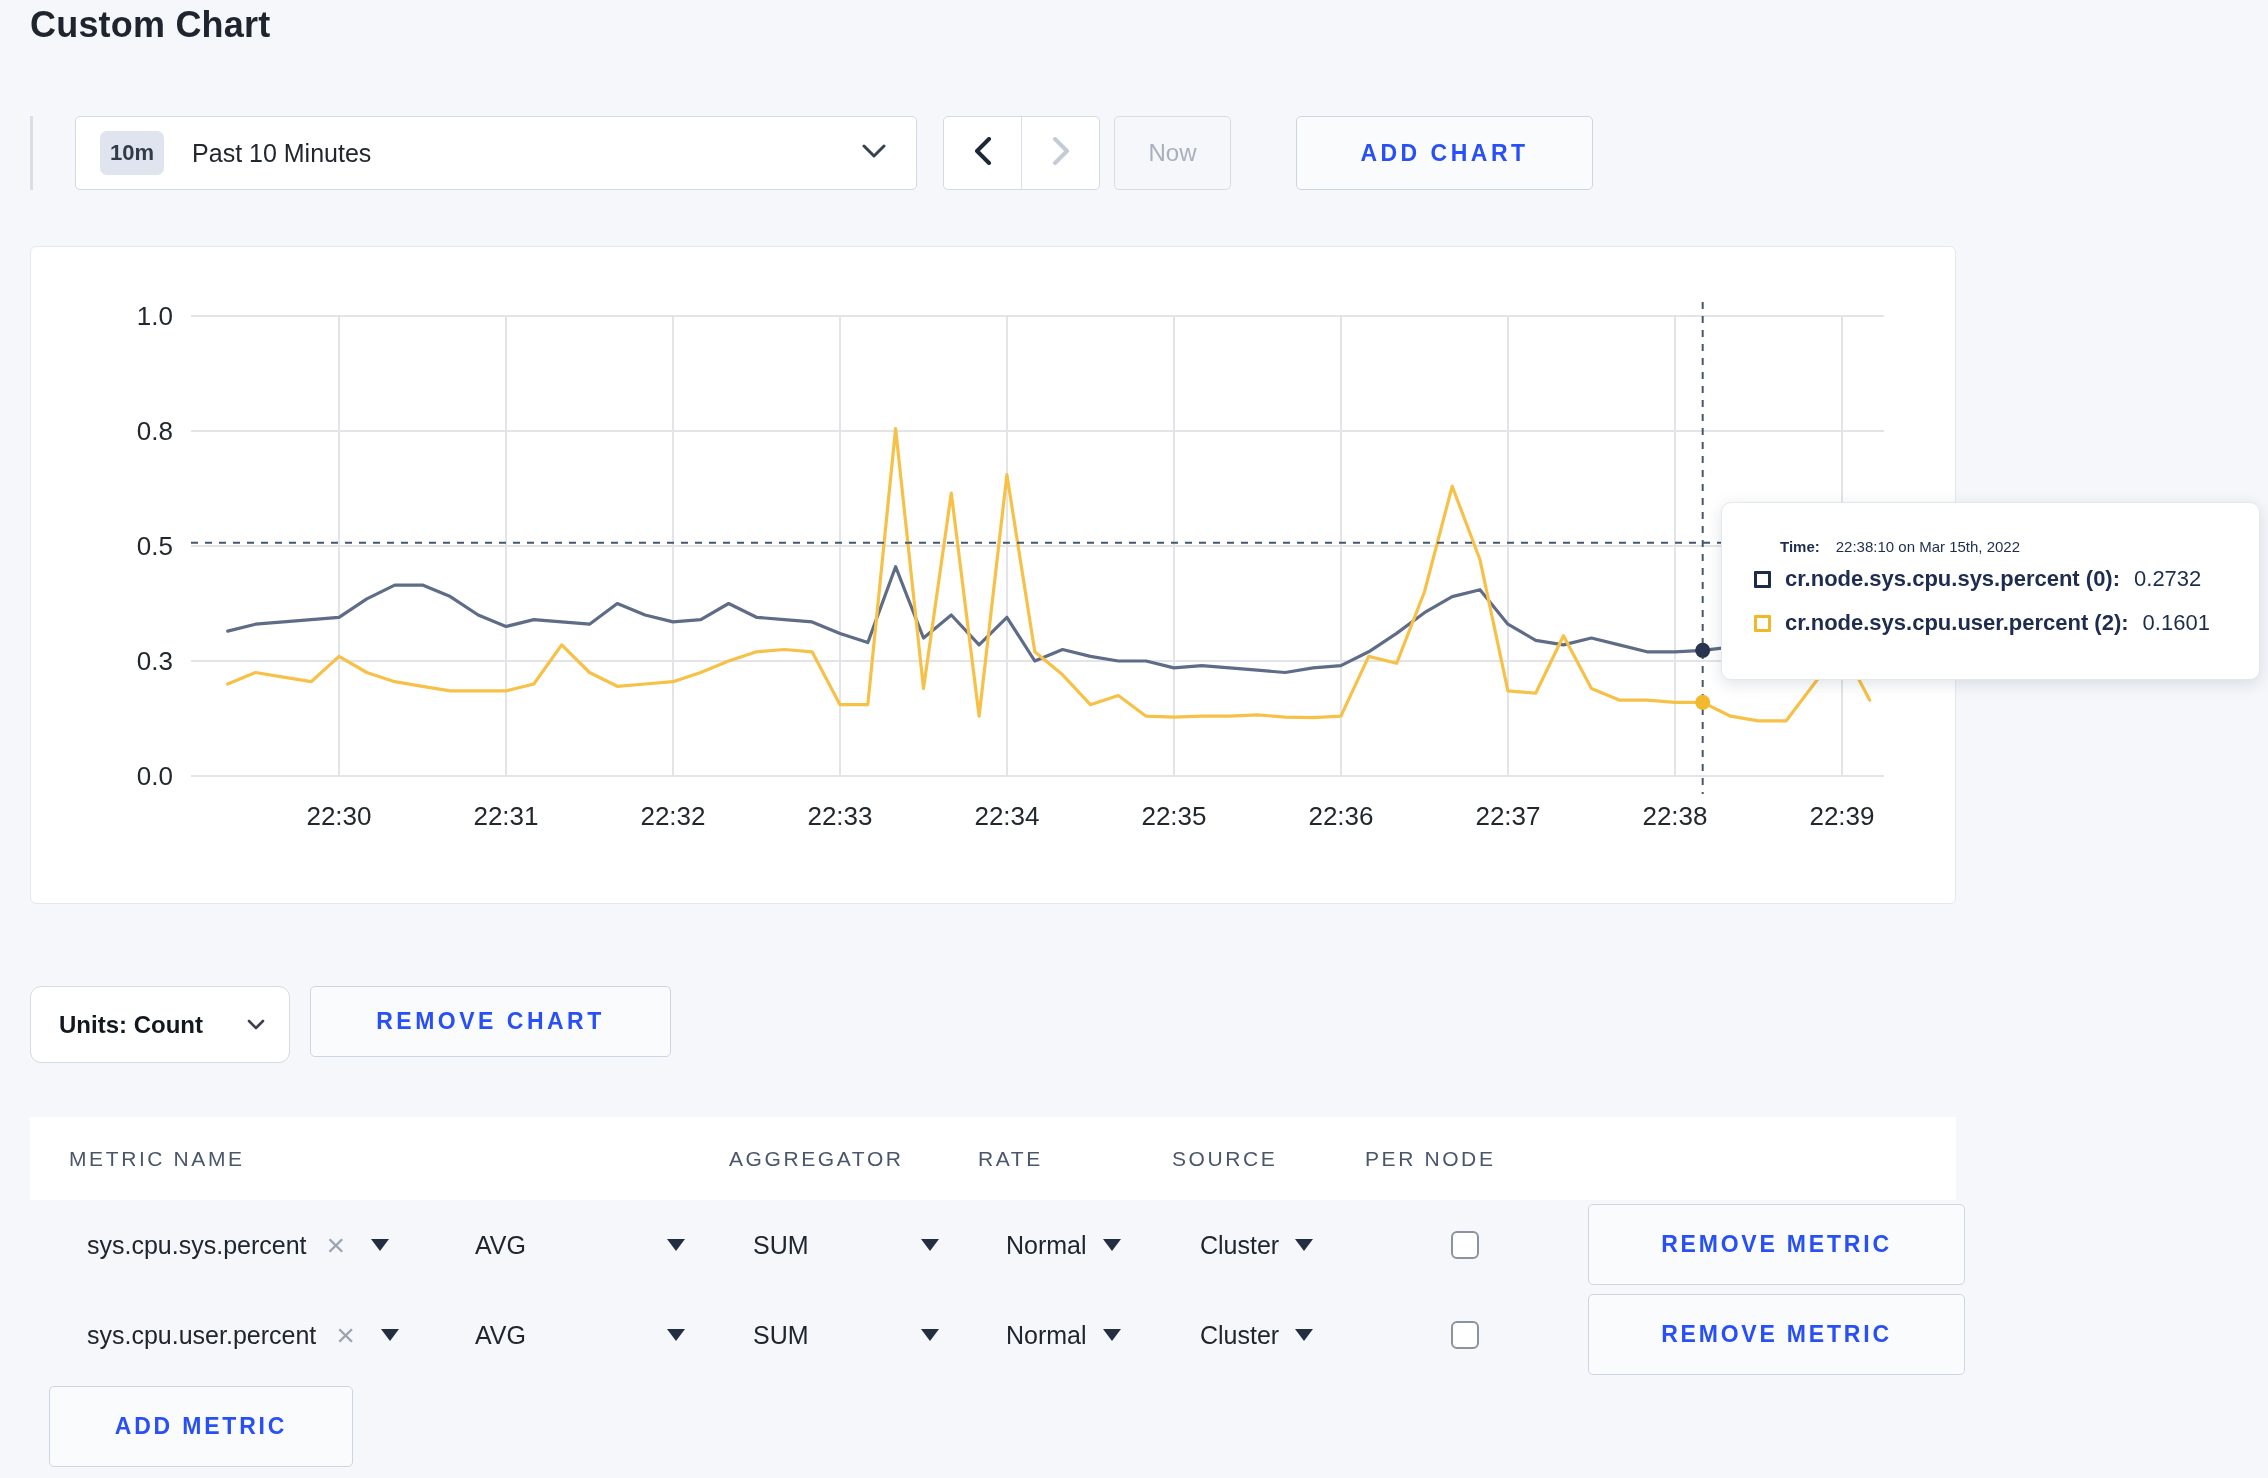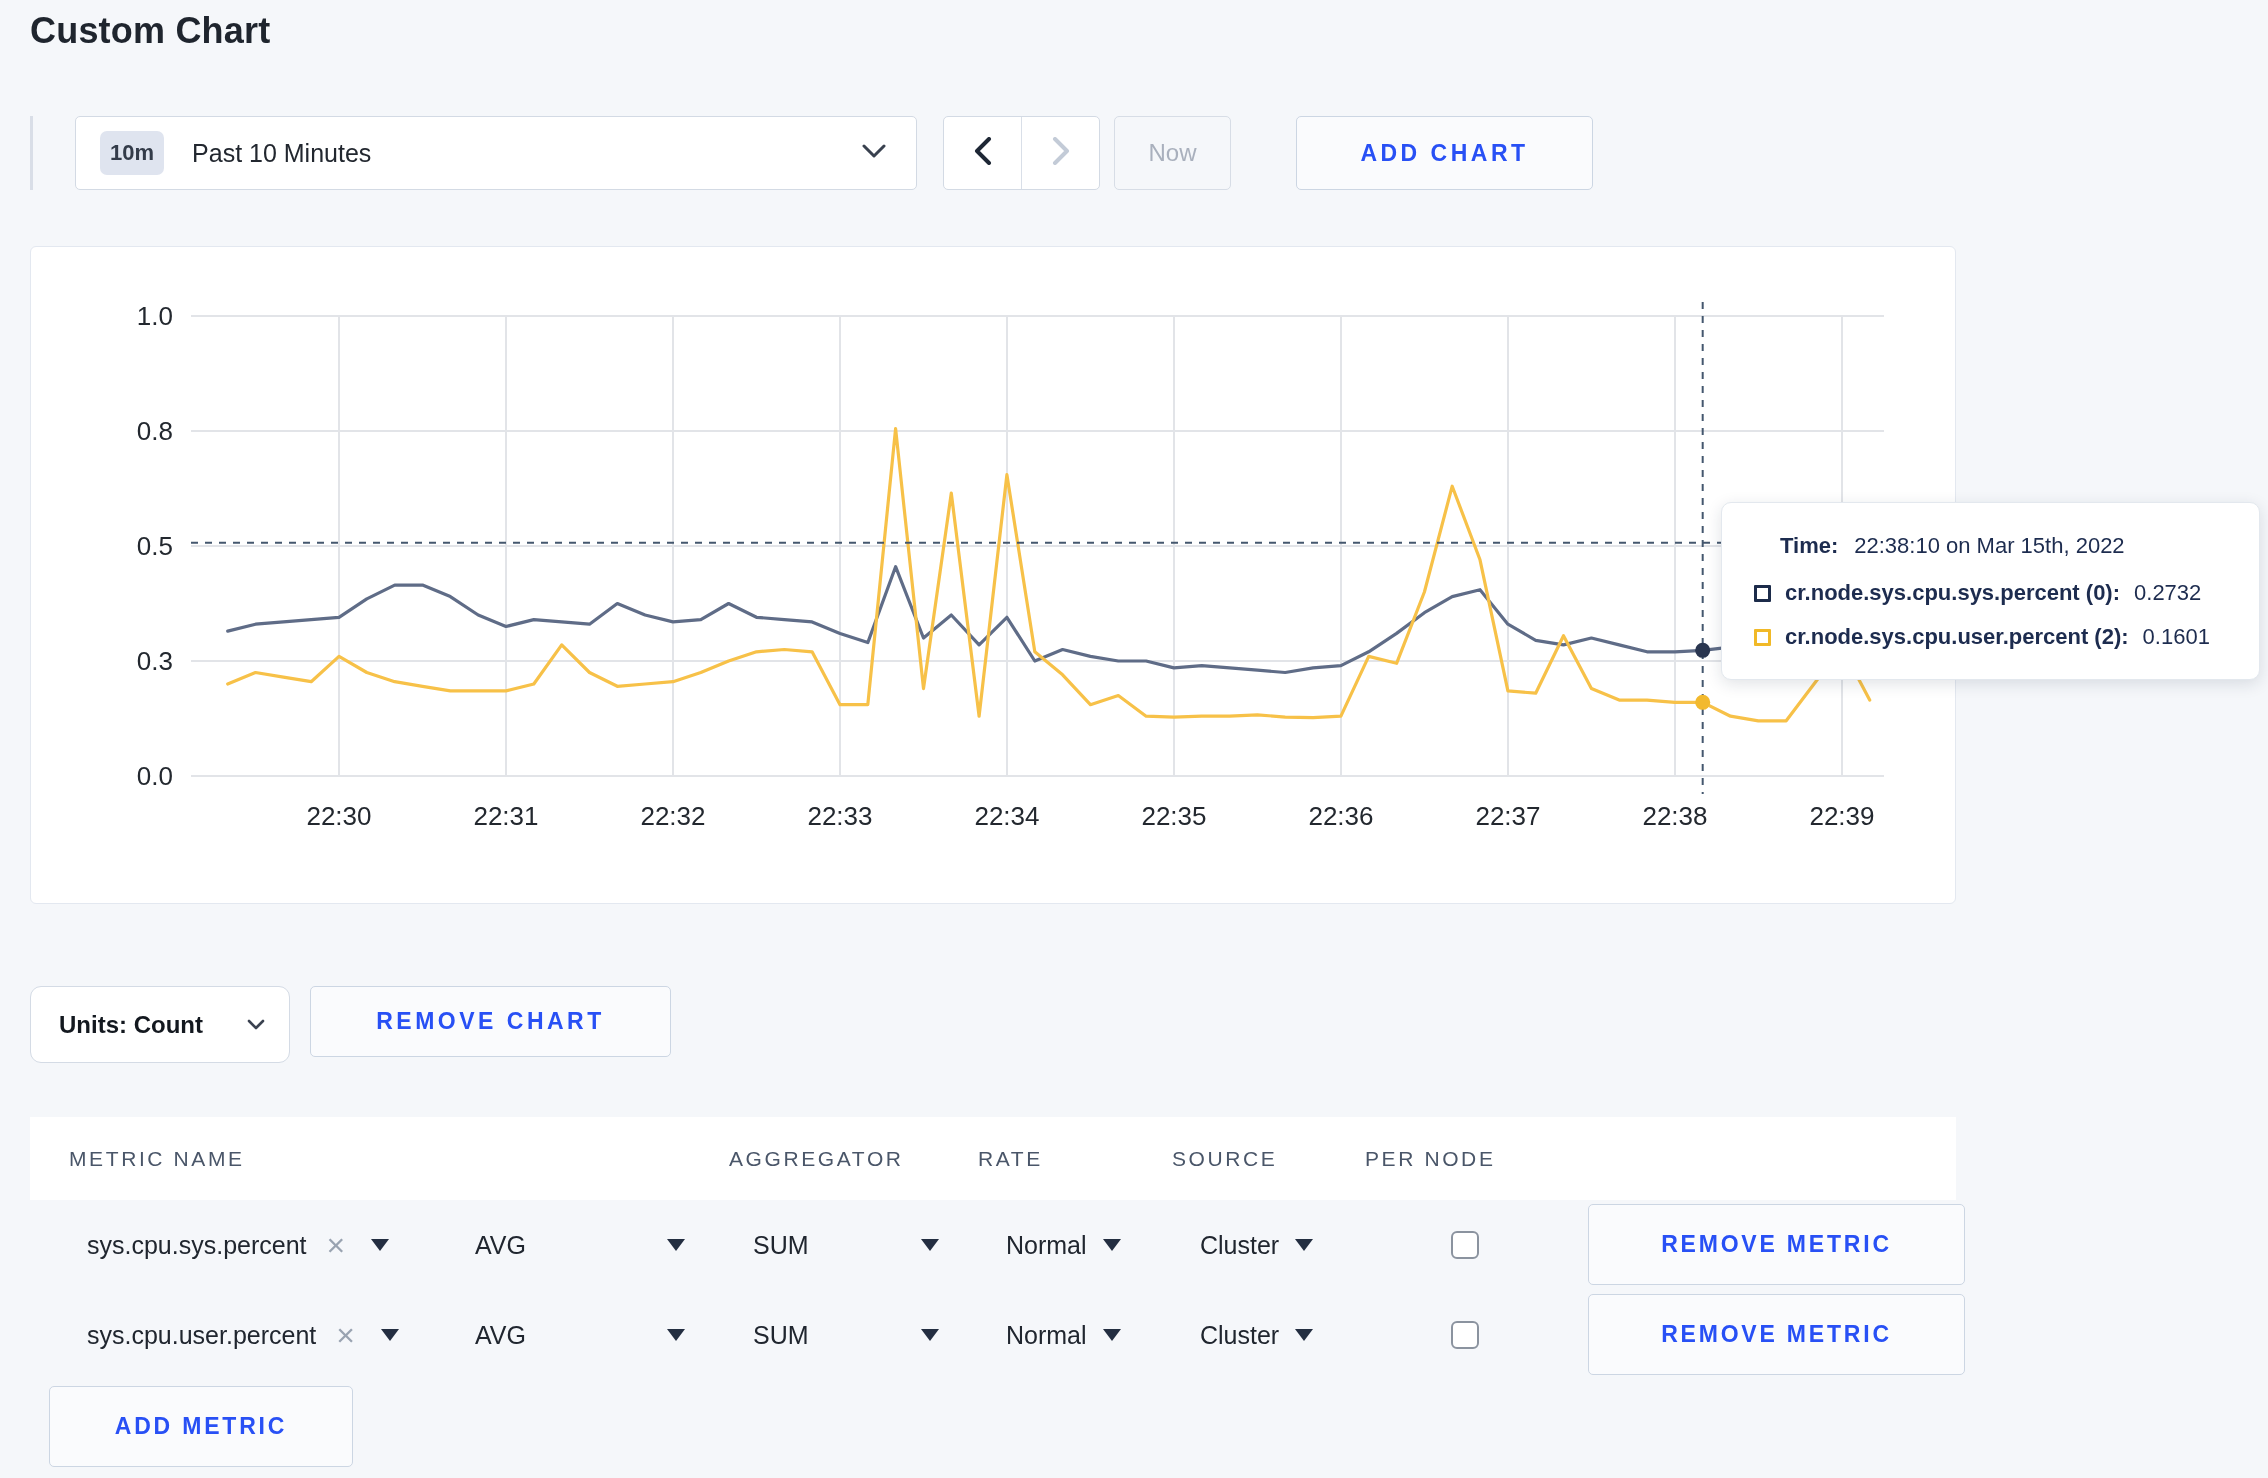--- a/index.html
+++ b/index.html
@@ -1,20 +1,20 @@
 <!DOCTYPE html>
 <html><head>
 <meta charset="utf-8">
 <style>
   * { margin:0; padding:0; box-sizing:border-box; }
   html,body { width:2268px; height:1478px; }
   body { font-family:"Liberation Sans","DejaVu Sans",sans-serif; background:#f5f7fa; position:relative; overflow:hidden; }
   #app { position:absolute; inset:0; }
 
-  .page-title { position:absolute; left:30px; top:10px; font-size:36px; font-weight:600; color:#1f252e; letter-spacing:.2px; }
+  .page-title { position:absolute; left:30px; top:4px; font-size:36px; font-weight:600; color:#1f252e; letter-spacing:.2px; }
 
   
   .left-rule { position:absolute; left:30px; top:116px; width:3px; height:74px; background:#d9dee7; }
   .time-select { position:absolute; left:75px; top:116px; width:842px; height:74px; background:#fff; border:1.5px solid #d3dae4; border-radius:5px; display:flex; align-items:center; padding:0 30px 0 24px; cursor:pointer; }
   .time-badge { background:#dfe4ef; border-radius:7px; height:44px; min-width:58px; display:flex; align-items:center; justify-content:center; font-size:22px; font-weight:700; color:#333b49; padding:0 10px; margin-right:28px; }
   .time-label { font-size:25px; color:#22272f; }
   .time-select .chev { margin-left:auto; }
 
   .pager { position:absolute; left:943px; top:116px; width:157px; height:74px; background:#fff; border:1.5px solid #d3dae4; border-radius:5px; display:flex; }
   .pager .half { flex:1; display:flex; align-items:center; justify-content:center; cursor:pointer; }
@@ -25,21 +25,21 @@
   .btn-blue { background:#fafbfd; border:1.5px solid #ccd6e3; border-radius:5px; color:#2850f5; font-weight:700; letter-spacing:3.5px; font-size:23px; display:flex; align-items:center; justify-content:center; cursor:pointer; }
   .add-chart { position:absolute; left:1296px; top:116px; width:297px; height:74px; }
 
   
   .chart-card { position:absolute; left:30px; top:246px; width:1926px; height:658px; background:#fff; border:1.5px solid #e3e8f0; border-radius:6px; }
   .chart-card svg { position:absolute; inset:0; overflow:visible; }
   svg text { font-family:"Liberation Sans","DejaVu Sans",sans-serif; }
 
   
   .tooltip { position:absolute; left:1721px; top:502px; width:539px; height:178px; background:#fff; border:1.5px solid #e3e8ee; border-radius:10px; box-shadow:0 4px 16px rgba(25,39,65,.13); padding-top:28px; z-index:5; color:#1d2c4f; }
-  .tt-time { margin-left:58px; height:30px; display:flex; align-items:center; font-size:22px; margin-bottom:14px; }
+  .tt-time { margin-left:58px; height:30px; display:flex; align-items:center; font-size:15px; }
   .tt-time .lbl { font-weight:700; margin-right:16px; }
   .tt-row { margin-left:32px; height:36px; display:flex; align-items:center; font-size:22px; margin-bottom:8px; }
   .swatch { width:17px; height:17px; border:3.5px solid #1c2b4a; margin-right:14px; border-radius:1px; background:#fff; }
   .tt-row .name { font-weight:700; margin-right:14px; }
 
   
   .units-box { position:absolute; left:30px; top:986px; width:260px; height:77px; background:#fff; border:1.5px solid #d4dbe5; border-radius:11px; display:flex; align-items:center; justify-content:space-between; padding:0 24px 0 28px; cursor:pointer; }
   .units-box .lbl { font-size:24px; font-weight:700; color:#13181f; }
   .remove-chart { position:absolute; left:310px; top:986px; width:361px; height:71px; }
 

